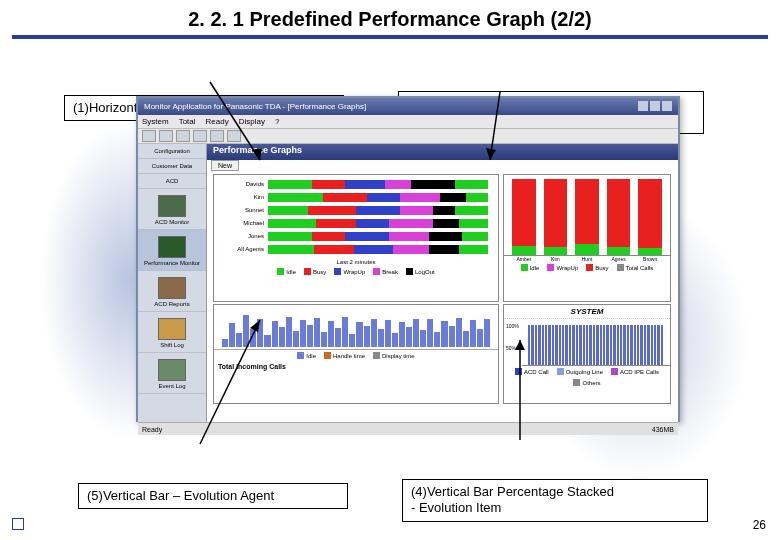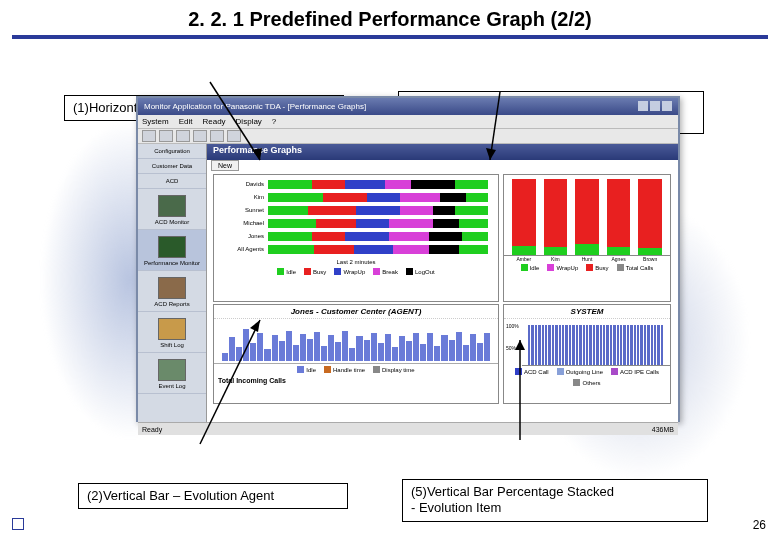--- a/index.html
+++ b/index.html
@@ -66,22 +66,22 @@
   <div style="right:30px;top:200px;width:220px;height:280px;background:radial-gradient(ellipse,#c8d0e4 0%,transparent 70%)"></div>
 </div>
 
 <div class="title">2. 2. 1 Predefined Performance Graph (2/2)</div>
 <div class="hr"></div>
 
 <div class="callouts">
   <div class="call" style="left:64px;top:56px;width:262px">(1)Horizontal Bar – Agents Status</div>
   <div class="call" style="left:398px;top:52px;width:288px;white-space:pre-line">(3)Vertical Bar Percentage Stacked
     - Instant Agents</div>
-  <div class="call" style="left:78px;top:444px;width:252px">(2)Vertical Bar – Evolution Agent</div>
-  <div class="call" style="left:402px;top:440px;width:288px;white-space:pre-line">(5)Vertical Bar Percentage Stacked
+  <div class="call" style="left:78px;top:444px;width:252px">(5)Vertical Bar – Evolution Agent</div>
+  <div class="call" style="left:402px;top:440px;width:288px;white-space:pre-line">(4)Vertical Bar Percentage Stacked
     - Evolution Item</div>
 </div>
 
 <svg class="arrow" style="left:0;top:0" width="780" height="540">
   <line x1="210" y1="82" x2="260" y2="160"></line>
     <polygon points="260,160 252,150 262,148"></polygon>
   <line x1="500" y1="92" x2="490" y2="160"></line>
     <polygon points="490,160 486,148 496,150"></polygon>
   <line x1="200" y1="444" x2="260" y2="320"></line>
     <polygon points="260,320 250,328 258,332"></polygon>
@@ -89,21 +89,21 @@
     <polygon points="520,340 515,350 525,350"></polygon>
 </svg>
 
 <div class="app">
   <div class="titlebar">
     <span>Monitor Application for Panasonic TDA - [Performance Graphs]</span>
     <span class="ctrls"><span></span><span></span><span></span></span>
   </div>
   <div class="menubar">
     <span>System</span>
-    <span>Edit</span>
+    <span>Total</span>
     <span>Ready</span>
     <span>Display</span>
     <span>?</span>
   </div>
   <div class="toolbar">
     <span></span>
       <span></span>
       <span></span>
       <span></span>
       <span></span>
@@ -197,21 +197,20 @@
         <div class="legend" id="leg1">
             <span><i class="sw" style="background: rgb(31, 206, 31);"></i>Idle</span>
             <span><i class="sw" style="background: rgb(232, 32, 32);"></i>Busy</span>
             <span><i class="sw" style="background: rgb(48, 64, 200);"></i>WrapUp</span>
             <span><i class="sw" style="background: rgb(216, 64, 216);"></i>Break</span>
             <span><i class="sw" style="background: rgb(0, 0, 0);"></i>LogOut</span>
           </div>
       </div>
 
       <div class="pane" id="p2">
-        <div class="pane-title">Jones  - Customer Center (AGENT)</div>
         <div class="vbars" id="vb2">
             <div style="height: 20%;"></div>
             <div style="height: 60%;"></div>
             <div style="height: 35%;"></div>
             <div style="height: 80%;"></div>
             <div style="height: 45%;"></div>
             <div style="height: 70%;"></div>
             <div style="height: 30%;"></div>
             <div style="height: 65%;"></div>
             <div style="height: 50%;"></div>

